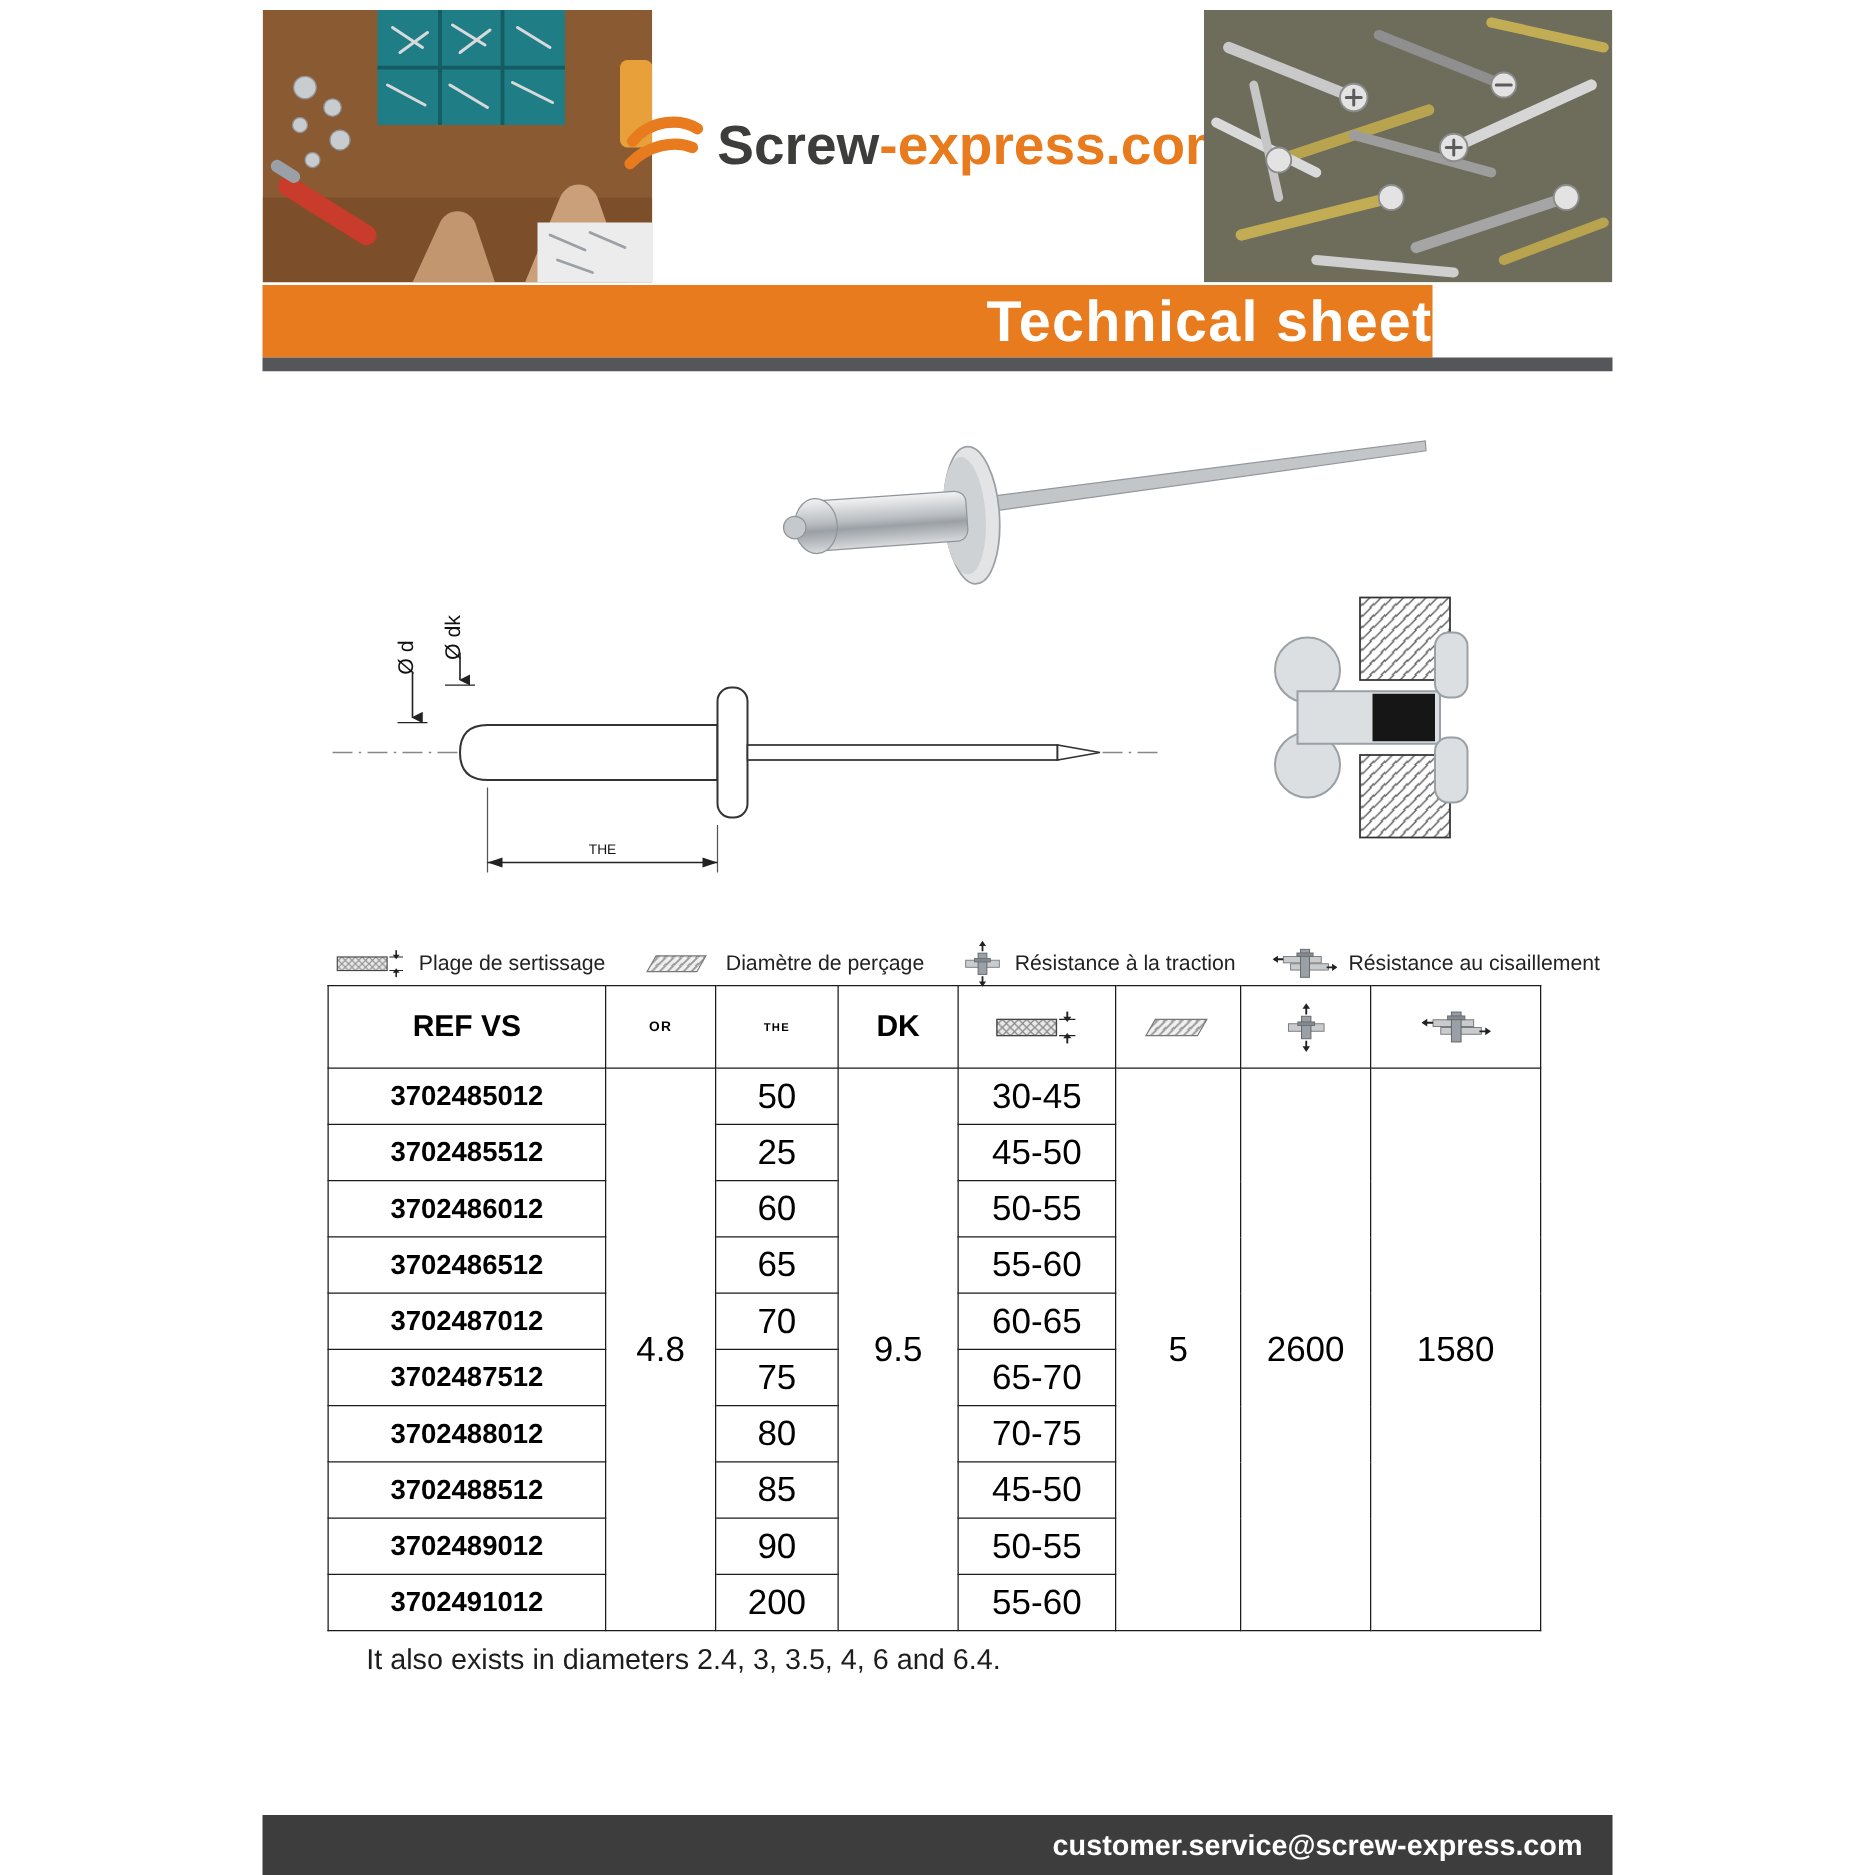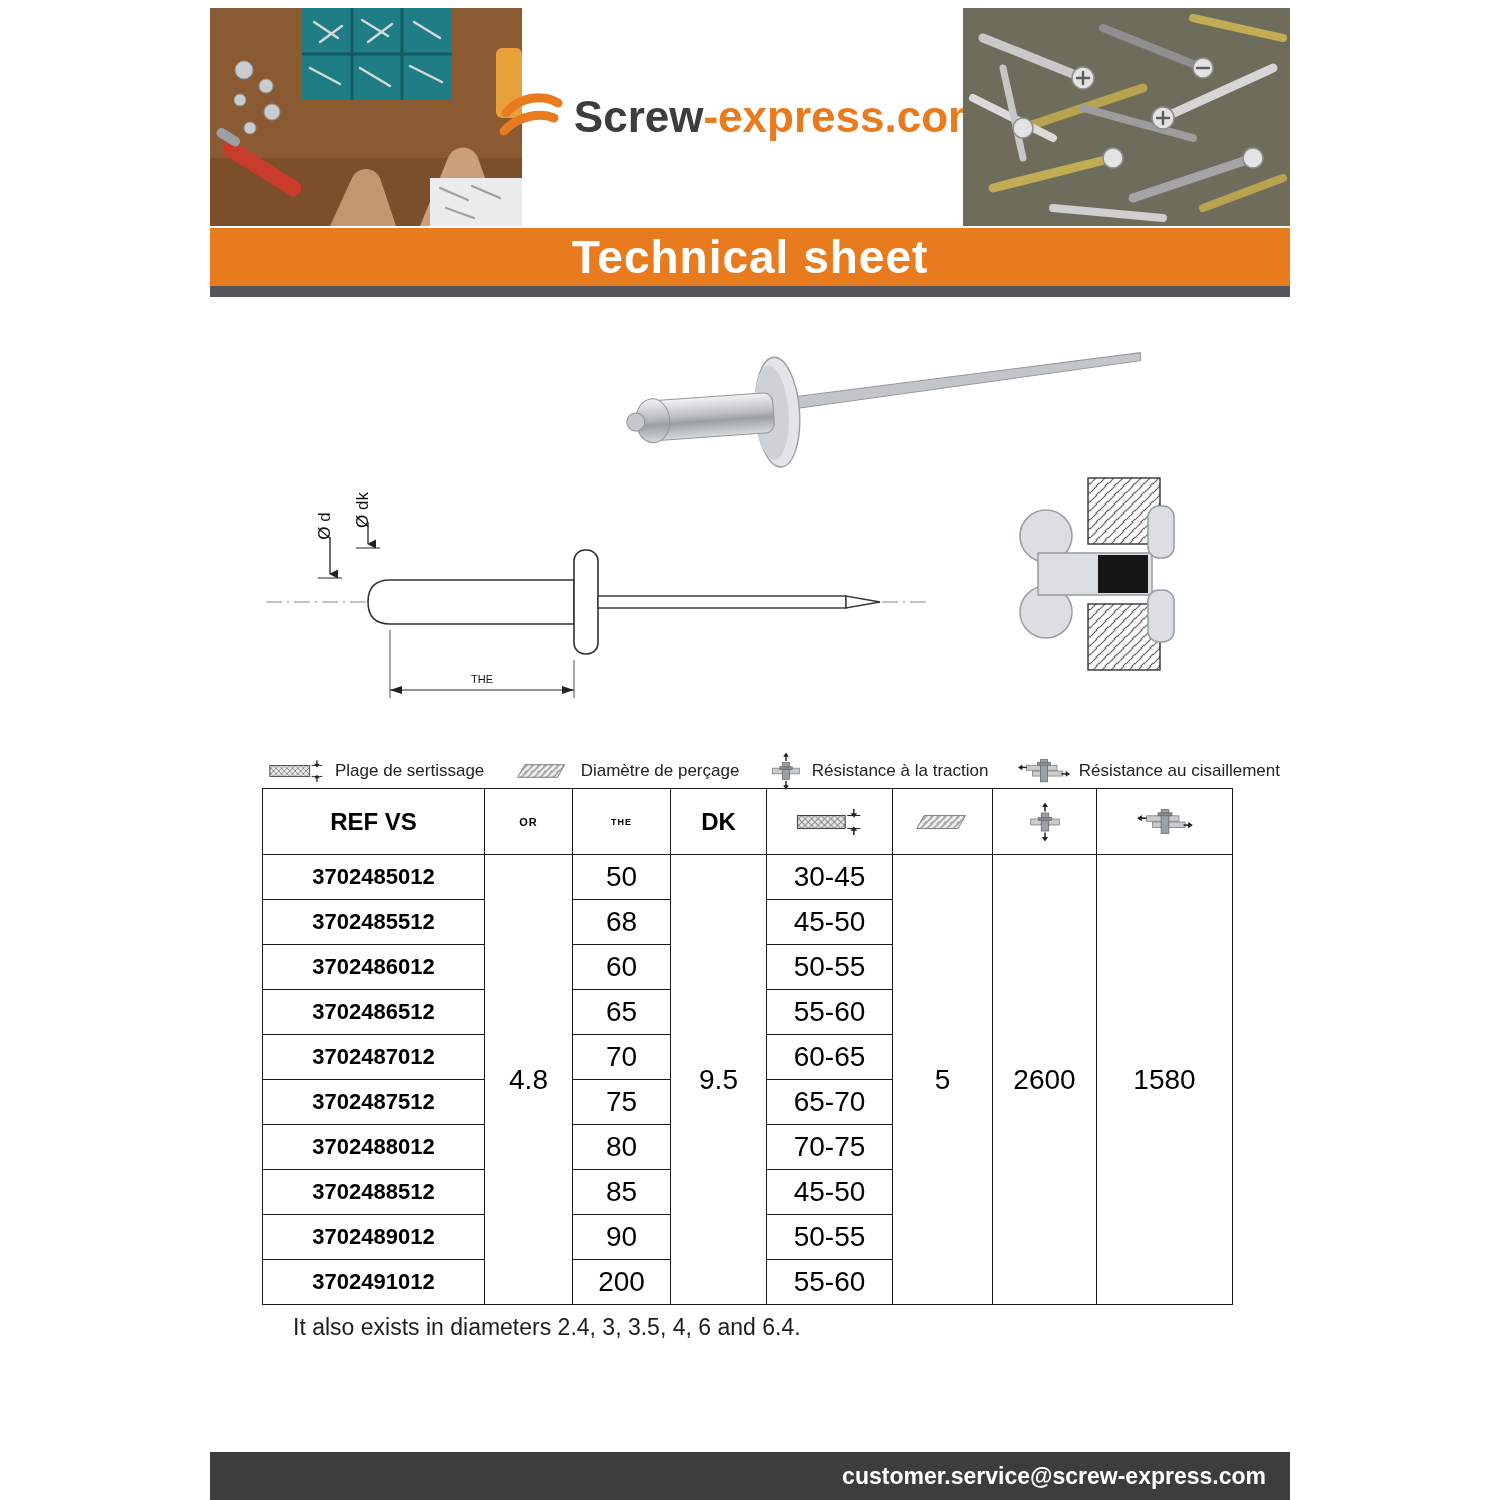--- a/index.html
+++ b/index.html
@@ -18,24 +18,24 @@
   .photo-right { left: 963px; top: 8px;  width: 327px; height: 218px; overflow: hidden; }
   .logo-zone   { left: 522px; top: 8px;  width: 441px; height: 218px; background: #fff;
                  display: flex; align-items: center; justify-content: center; }
   .logo-wrap   { display: flex; align-items: center; gap: 10px; }
   .logo-text   { font-size: 44px; font-weight: bold; white-space: nowrap; }
   .logo-dark   { color: #3d3d3b; }
   .logo-orange { color: #e87b1e; }
 
   
   .banner {
-    left: 210px; top: 228px; width: 1080px; height: 58px;
+    left: 210px; top: 228px; width: 936px; height: 58px;
     background: #e87b1e; color: #ffffff;
     font-size: 46px; font-weight: bold; letter-spacing: 1px;
-    text-align: center; line-height: 58px;
+    text-align: right; line-height: 58px;
   }
   .banner-strip { left: 210px; top: 286px; width: 1080px; height: 11px; background: #54565a; }
 
   
   .rivet-photo   { left: 565px;  top: 312px; width: 600px; height: 165px; }
   .rivet-diagram { left: 238px;  top: 452px; width: 700px; height: 272px; }
   .cross-section { left: 1000px; top: 468px; width: 185px; height: 212px; }
 
   
   .legend {
@@ -364,21 +364,21 @@
           <td class="c-val" rowspan="10">4.8</td>
           <td class="c-val">50</td>
           <td class="c-val" rowspan="10">9.5</td>
           <td class="c-val">30-45</td>
           <td class="c-val" rowspan="10">5</td>
           <td class="c-val" rowspan="10">2600</td>
           <td class="c-val" rowspan="10">1580</td>
         </tr>
         <tr>
           <td class="c-ref">3702485512</td>
-          <td class="c-val">68</td>
+          <td class="c-val">25</td>
           <td class="c-val">45-50</td>
         </tr>
         <tr>
           <td class="c-ref">3702486012</td>
           <td class="c-val">60</td>
           <td class="c-val">50-55</td>
         </tr>
         <tr>
           <td class="c-ref">3702486512</td>
           <td class="c-val">65</td>

